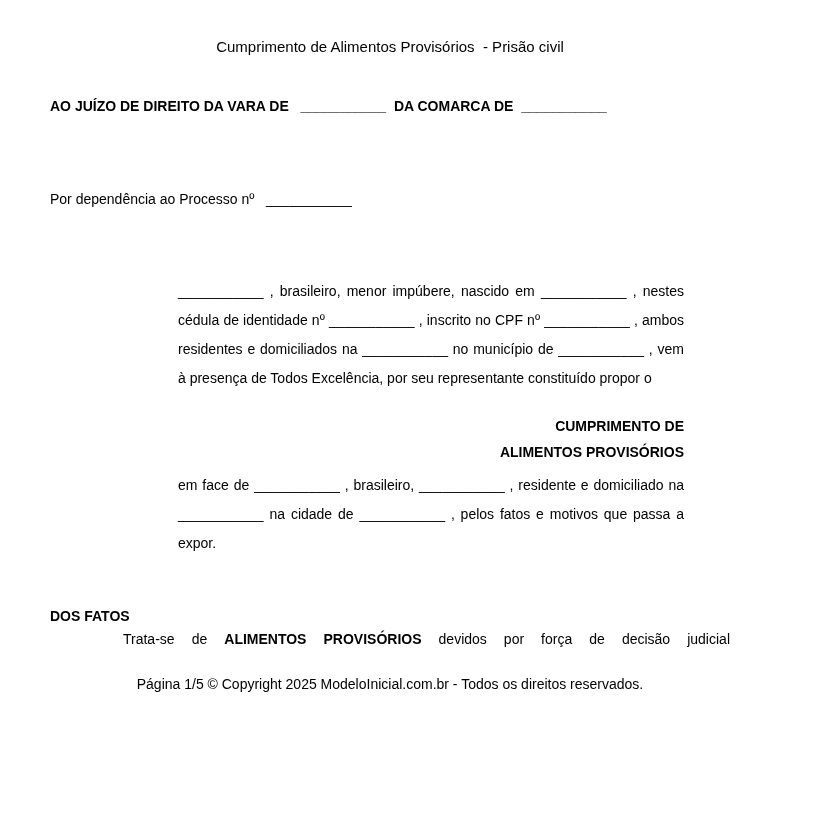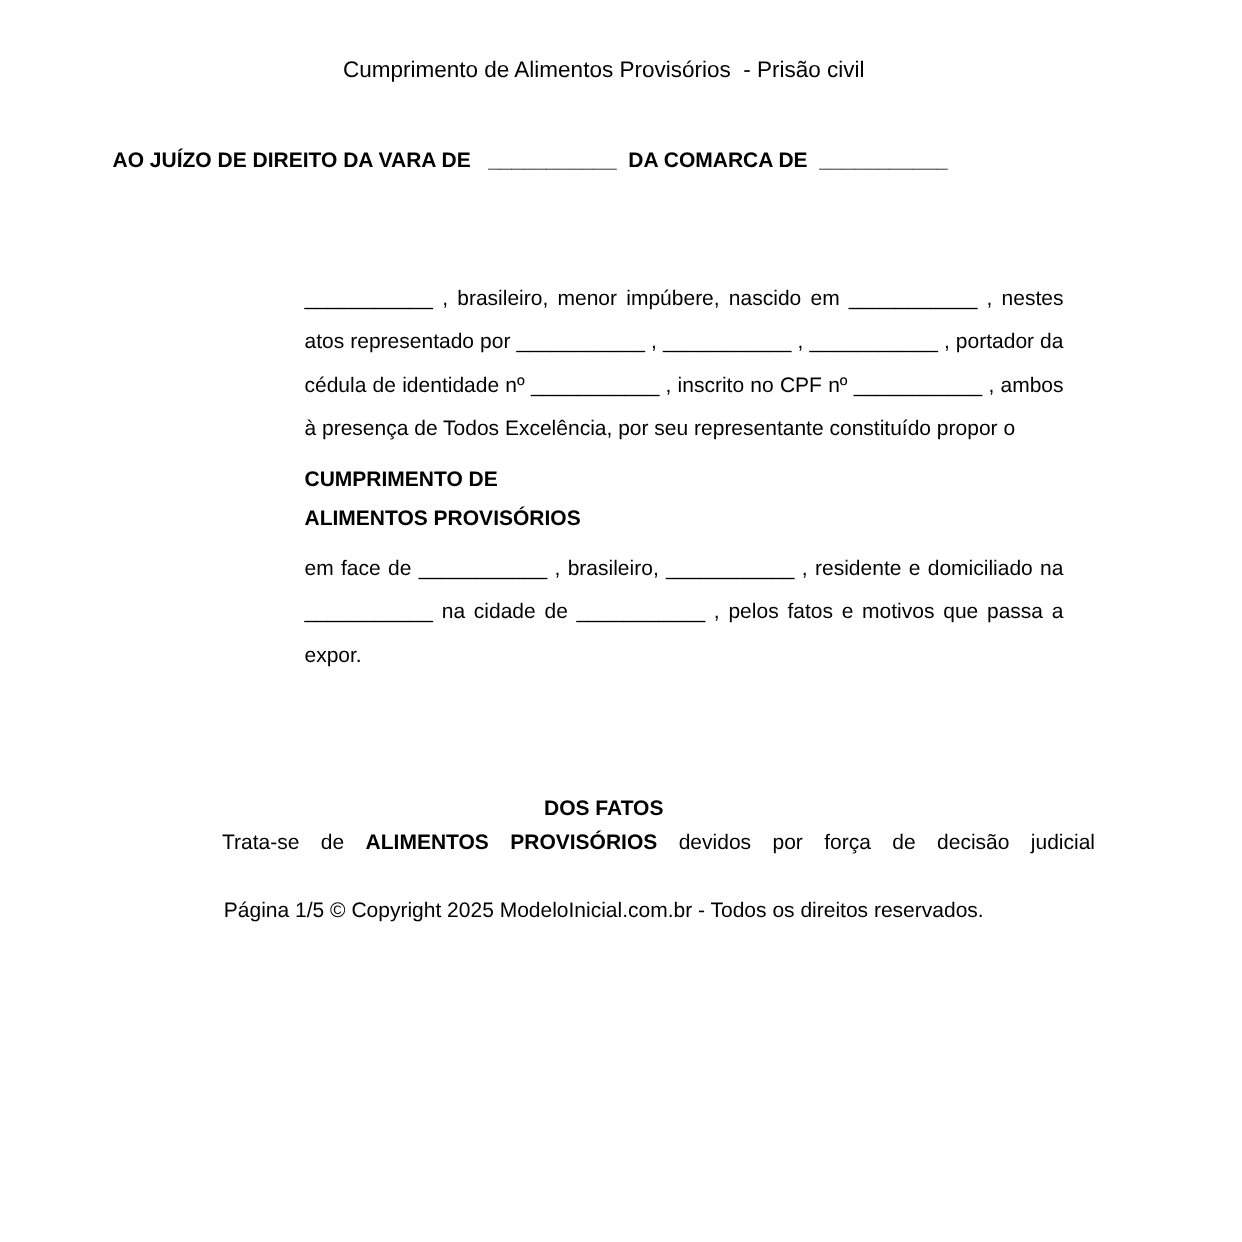--- a/index.html
+++ b/index.html
@@ -5,21 +5,21 @@
   * { margin: 0; padding: 0; box-sizing: border-box; }
   html, body { background: #ffffff; }
   .page {
     position: relative;
     width: 828px;
     height: 828px;
     background: #ffffff;
     color: #000000;
     font-family: "Liberation Sans", sans-serif;
     font-size: 14px;
-    padding: 38px 98px 0 75px;
+    padding: 38px 98px 0 50px;
     overflow: hidden;
   }
   .doc-title {
     text-align: center;
     font-size: 15px;
     line-height: 18px;
     white-space: pre-wrap;
   }
   .court-line {
     margin-top: 42px;
@@ -34,31 +34,30 @@
   }
   .indent-block {
     margin-left: 128px;
     width: 506px;
   }
   .para { line-height: 29px; }
   .para-qualification { margin-top: 69px; }
   .line { line-height: 29px; }
   .just { text-align: justify; text-align-last: justify; }
   .action-heading {
-    margin-top: 6px;
-    text-align: left;
+    margin-top: 20px;
+    text-align: right;
     font-weight: bold;
     line-height: 26px;
   }
   .para-defendant { margin-top: 6px; }
   .section-heading {
-    margin-top: 79px;
+    margin-top: 50px;
     font-weight: bold;
     line-height: 17px;
-    text-align: center;
   }
   .para-facts {
     line-height: 29px;
     text-indent: 73px;
     text-align: justify;
     text-align-last: justify;
   }
   .para-facts b { font-weight: bold; }
   .page-footer {
     margin-top: 21px;
@@ -68,25 +67,26 @@
 </style>
 </head>
 <body>
 
 <div class="page">
 
   <div class="doc-title">Cumprimento de Alimentos Provisórios &nbsp;- Prisão civil</div>
 
   <div class="court-line">AO JUÍZO DE DIREITO DA VARA DE &nbsp;&nbsp;___________ &nbsp;DA COMARCA DE &nbsp;___________</div>
 
+  <div class="process-line">Por dependência ao Processo nº &nbsp;&nbsp;___________</div>
 
   <div class="para para-qualification indent-block">
     <div class="line just">___________ , brasileiro, menor impúbere, nascido em ___________ , nestes</div>
-    <div class="line just">atos representado por ___________ , ___________ , ___________ , portador da</div>
     <div class="line just">cédula de identidade nº ___________ , inscrito no CPF nº ___________ , ambos</div>
+    <div class="line just">residentes e domiciliados na ___________ no município de ___________ , vem</div>
     <div class="line">à presença de Todos Excelência, por seu representante constituído propor o</div>
   </div>
 
   <div class="action-heading indent-block">
     <div>CUMPRIMENTO DE</div>
     <div>ALIMENTOS PROVISÓRIOS</div>
   </div>
 
   <div class="para para-defendant indent-block">
     <div class="line just">em face de ___________ , brasileiro, ___________ , residente e domiciliado na</div>

